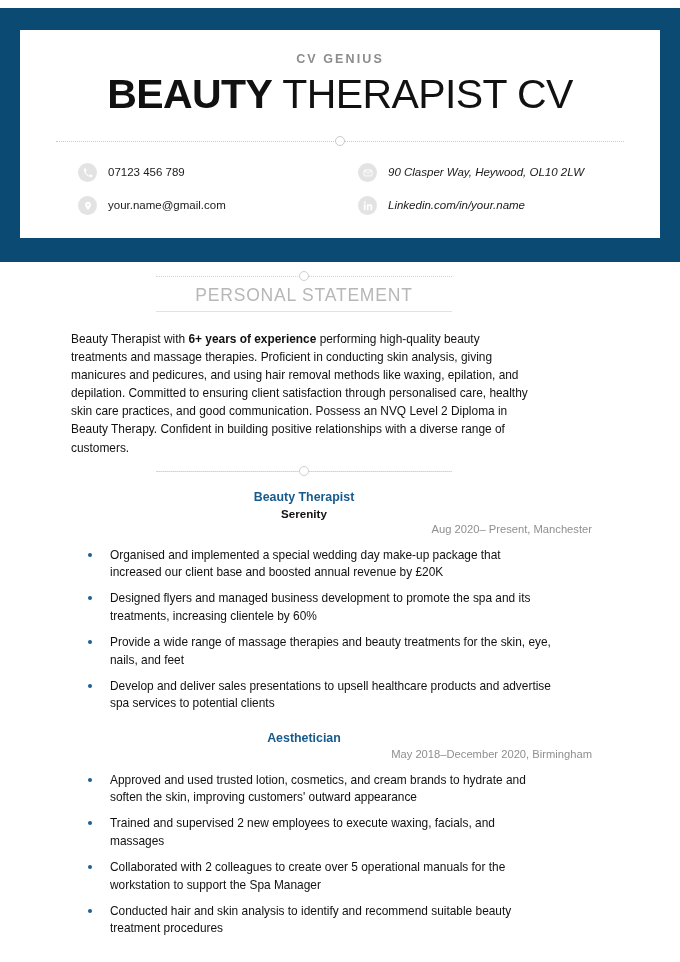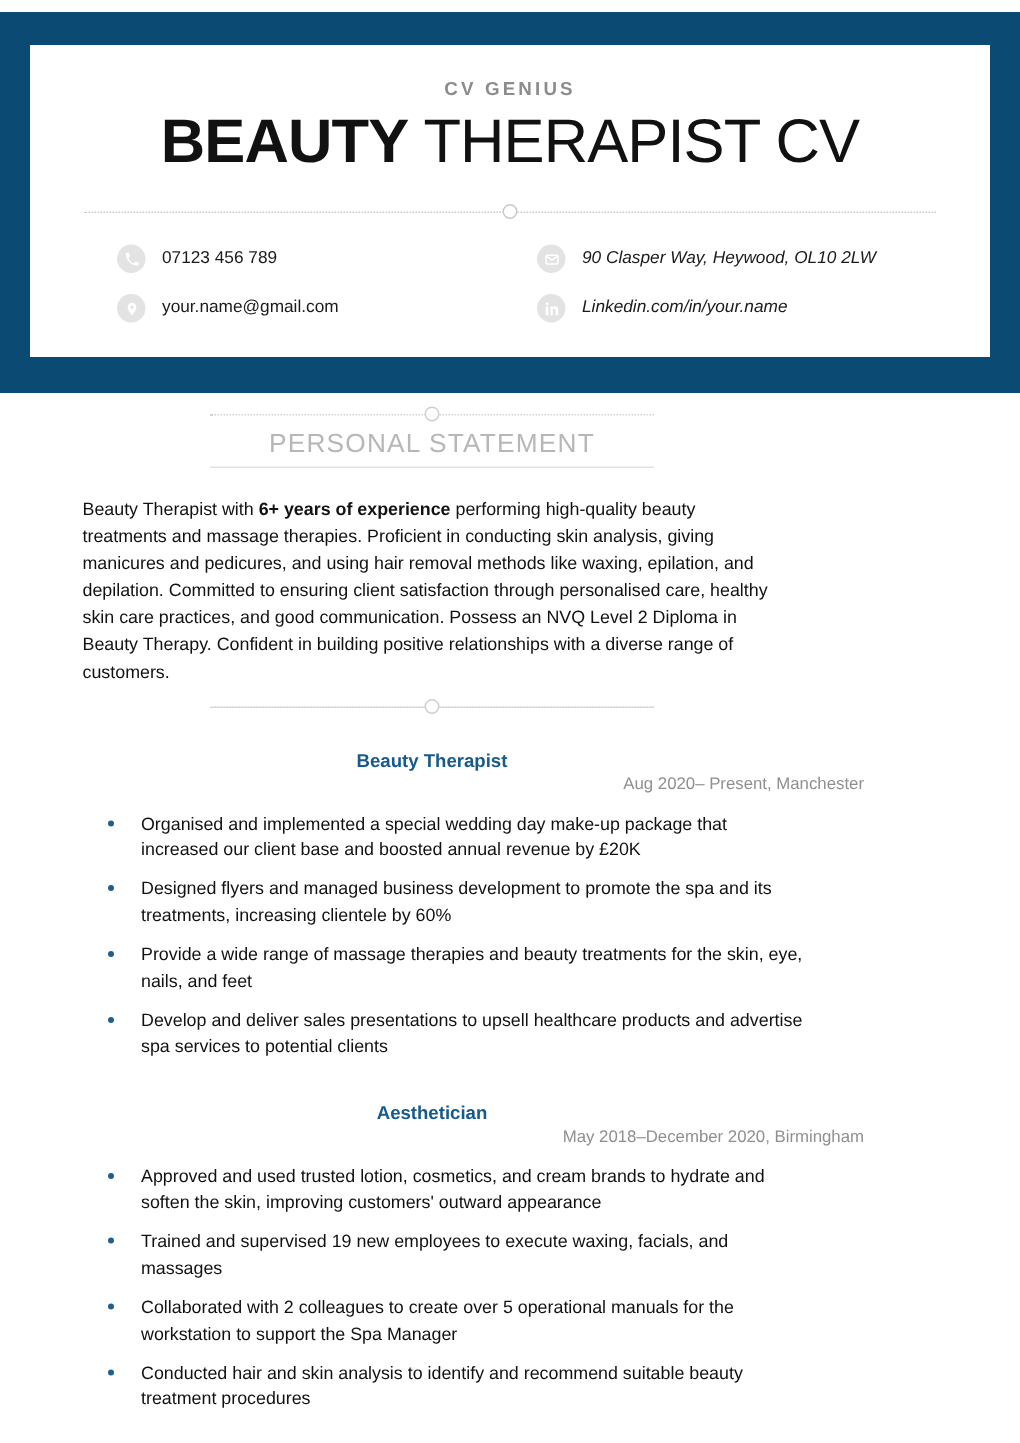--- a/index.html
+++ b/index.html
@@ -110,21 +110,21 @@
   .contact-text {
     font-size: 11.5px;
     line-height: 1.32;
     color: #1a1a1a;
     max-width: 200px;
   }
 
   
   .content {
     position: absolute;
-    left: 0;
+    left: 16px;
     top: 262px;
     width: 576px;
   }
   .section-head {
     position: relative;
     margin: 0 140px;
     padding-top: 14px;
     text-align: center;
   }
   .section-head .topline {
@@ -158,21 +158,21 @@
 
   .statement {
     margin: 18px 55px 0 55px;
     font-size: 11.9px;
     line-height: 1.52;
     color: #111111;
     text-align: left;
   }
   .statement b { font-weight: 700; }
 
-  .job { margin-top: 28px; }
+  .job { margin-top: 18px; }
   .job-title {
     text-align: center;
     font-size: 12.4px;
     font-weight: 700;
     color: #175a8c;
   }
   .job-company {
     text-align: center;
     font-size: 11.6px;
     font-weight: 700;
@@ -288,33 +288,34 @@
   </p>
 
   <div class="section-head">
     <div class="topline"></div>
     <div class="circle"></div>
     <div class="botline"></div>
   </div>
 
   <div class="job">
     <div class="job-title">Beauty Therapist</div>
+    <div class="job-company">Serenity</div>
     <div class="job-meta">Aug 2020– Present, Manchester</div>
     <ul class="bullets">
       <li>Organised and implemented a special wedding day make-up package that increased our client base and boosted annual revenue by £20K</li>
       <li>Designed flyers and managed business development to promote the spa and its treatments, increasing clientele by 60%</li>
       <li>Provide a wide range of massage therapies and beauty treatments for the skin, eye, nails, and feet</li>
       <li>Develop and deliver sales presentations to upsell healthcare products and advertise spa services to potential clients</li>
     </ul>
   </div>
 
   <div class="job">
     <div class="job-title">Aesthetician</div>
     <div class="job-meta">May 2018–December 2020, Birmingham</div>
     <ul class="bullets">
       <li>Approved and used trusted lotion, cosmetics, and cream brands to hydrate and soften the skin, improving customers' outward appearance</li>
-      <li>Trained and supervised 19 new employees to execute waxing, facials, and massages</li>
+      <li>Trained and supervised 2 new employees to execute waxing, facials, and massages</li>
       <li>Collaborated with 2 colleagues to create over 5 operational manuals for the workstation to support the Spa Manager</li>
       <li>Conducted hair and skin analysis to identify and recommend suitable beauty treatment procedures</li>
     </ul>
   </div>
 
 </div>
 
 </body></html>

